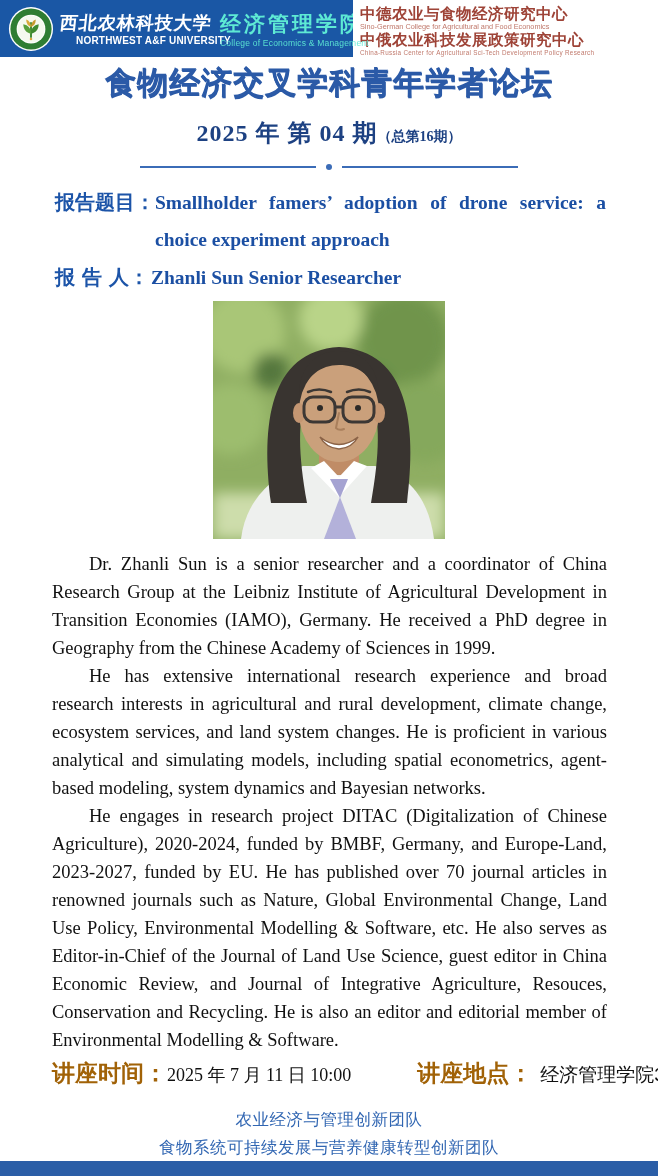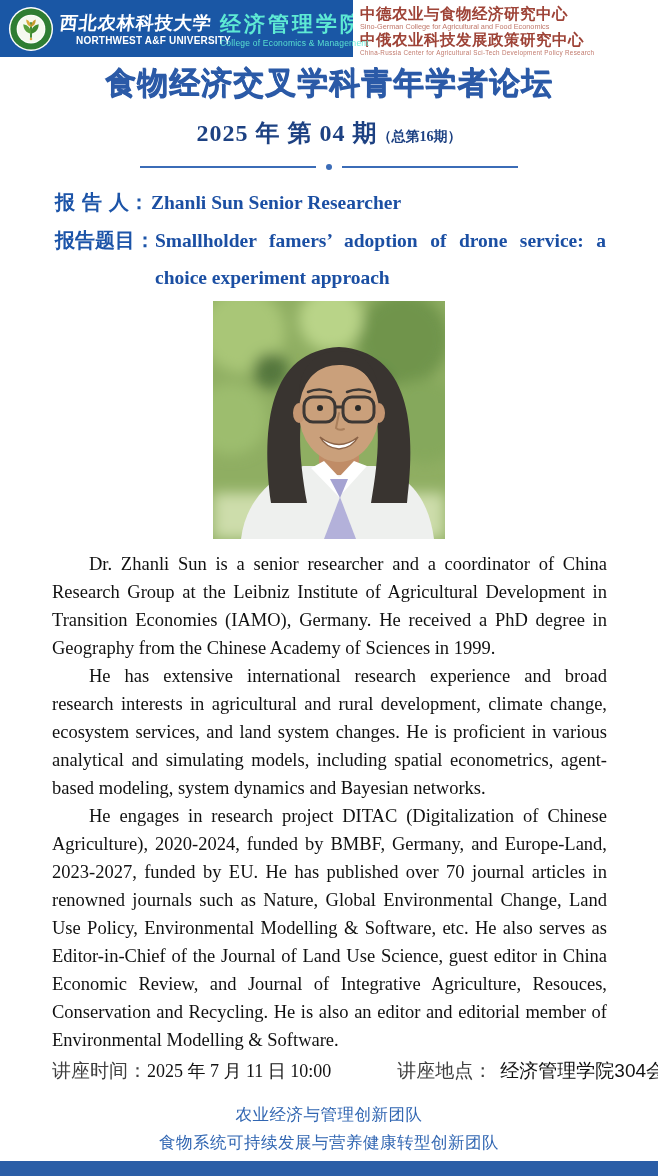--- a/index.html
+++ b/index.html
@@ -108,21 +108,21 @@
     text-align: justify; text-indent: 2em;
   }
 
   
   .schedule {
     margin: 4px 51px 0 52px;
     display: flex; align-items: baseline; white-space: nowrap;
   }
   .s-label {
     font-family: "Liberation Sans", sans-serif;
-    color: #404040; font-size: 19px; font-weight: 400;
+    color: #a16207; font-size: 23px; font-weight: 700;
   }
   .s-time {
     font-family: "Liberation Serif", serif;
     color: #111111; font-size: 18px; 
   }
   .s-label.place { margin-left: 66px; }
   .s-venue {
     font-family: "Liberation Sans", sans-serif;
     color: #111111; font-size: 19px; margin-left: 8px;
   }
@@ -181,26 +181,26 @@
     <span>2025 年 第 04 期</span><span class="issue-total">（总第16期）</span>
   </div>
   <div class="orn-divider">
     <span class="line"></span>
     <span class="dot"></span>
     <span class="line"></span>
   </div>
 
   <section class="report">
     <div class="report-row">
+      <span class="r-label">报告题目：</span>
+      <span class="r-value">Smallholder famers’ adoption of drone service: a choice experiment approach</span>
+    </div>
+    <div class="report-row">
       <span class="r-label">报 告 人：</span>
       <span class="r-value">Zhanli Sun Senior Researcher</span>
-    </div>
-    <div class="report-row">
-      <span class="r-label">报告题目：</span>
-      <span class="r-value">Smallholder famers’ adoption of drone service: a choice experiment approach</span>
     </div>
   </section>
 
   <div class="photo-wrap">
     <svg class="photo" width="232" height="238" viewBox="0 0 232 238" aria-hidden="true">
       <defs>
         <filter id="blur8" x="-30%" y="-30%" width="160%" height="160%">
             <feGaussianBlur stdDeviation="7"></feGaussianBlur>
           </filter>
         <clipPath id="photoClip">

